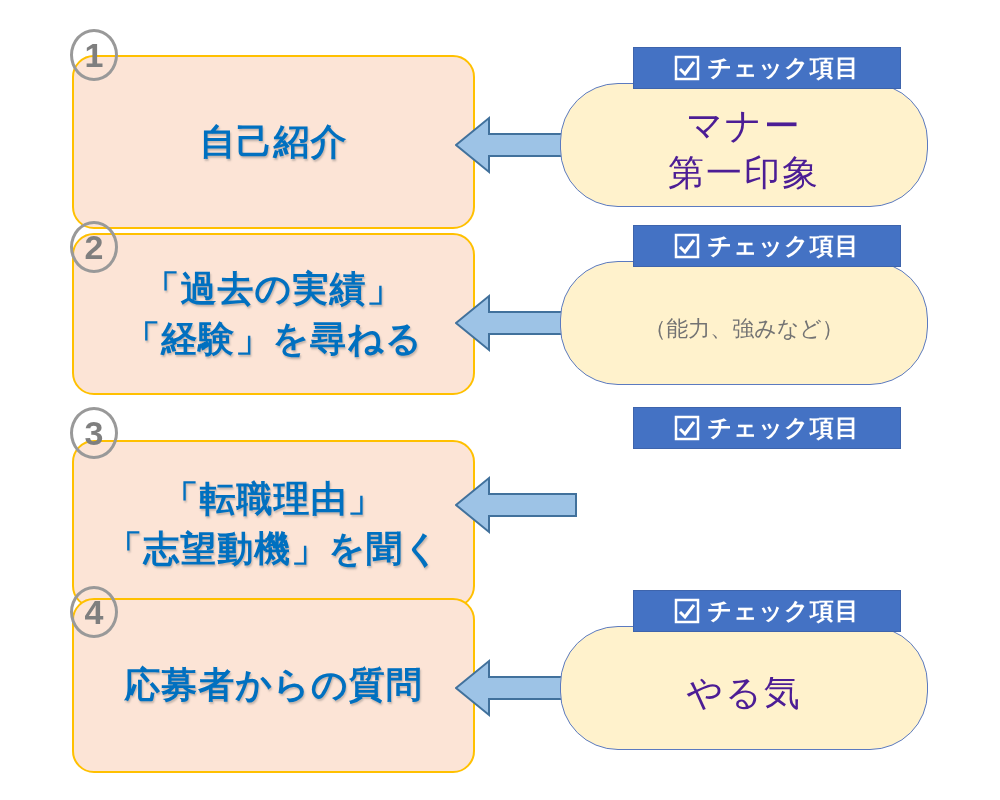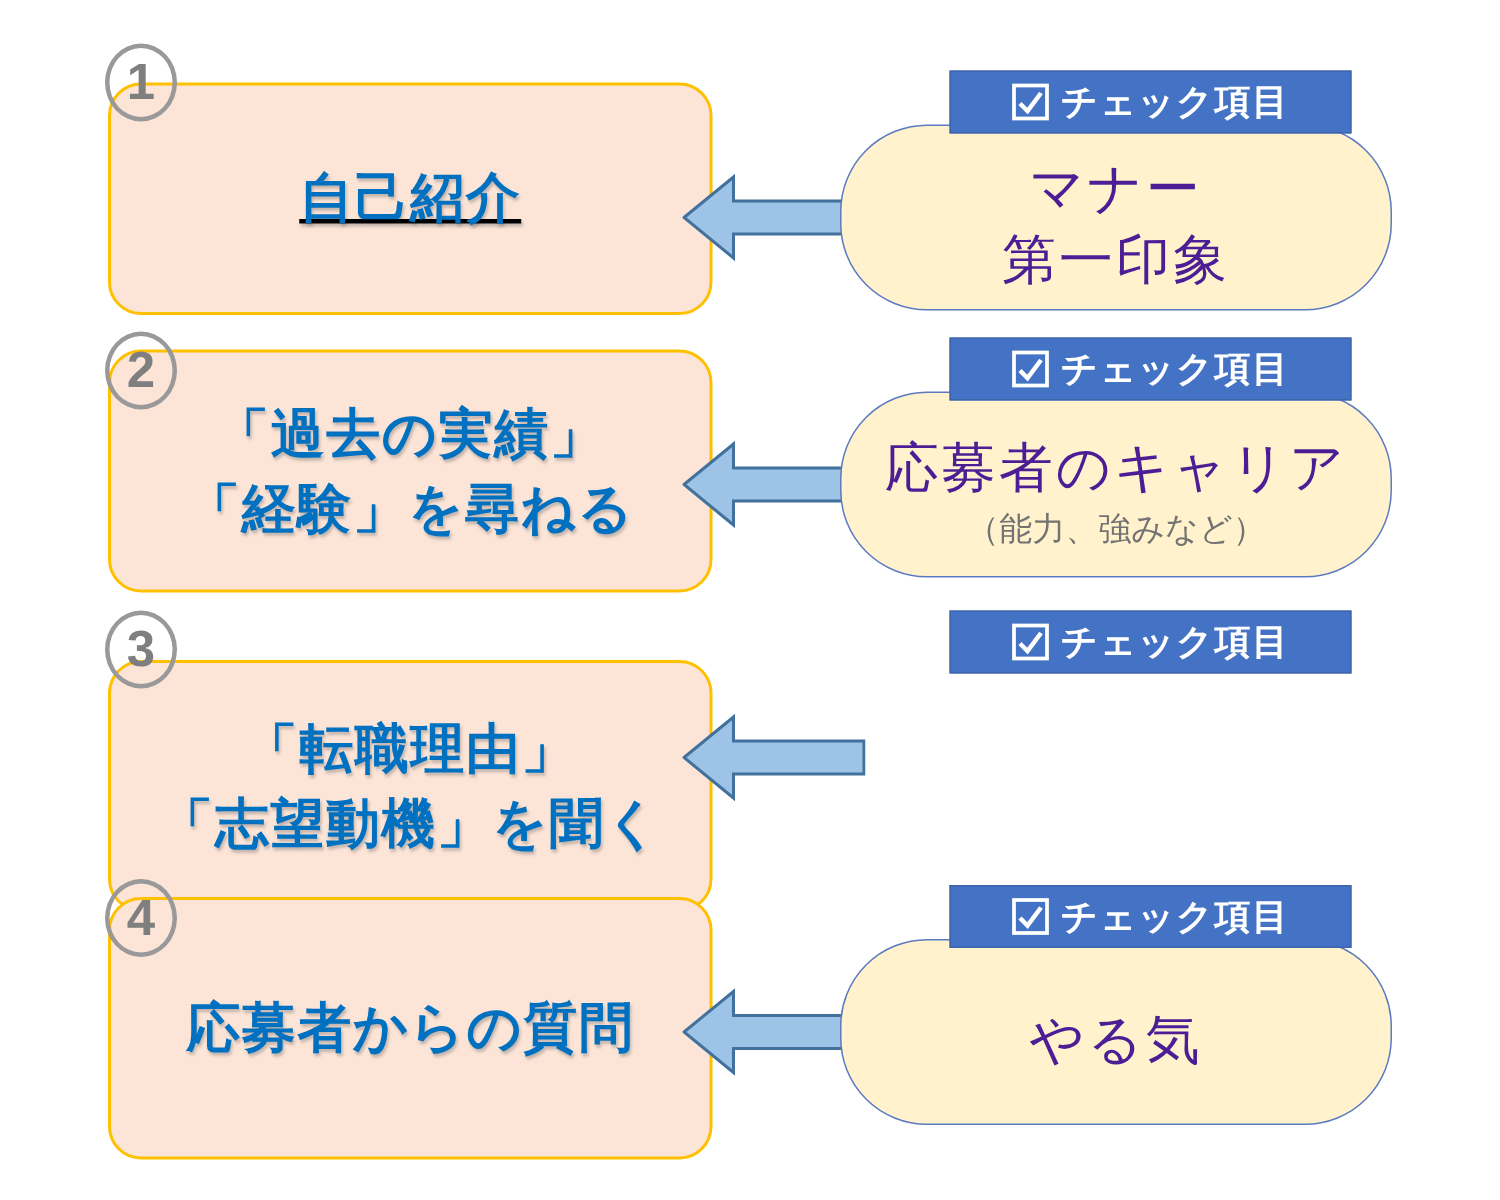--- a/index.html
+++ b/index.html
@@ -15,21 +15,21 @@
 
   
   .step-box{
     position:absolute;left:72px;top:0;width:403px;
     background:var(--step-fill,#FCE4D6);
     border:2px solid var(--step-border,#FFC000);
     border-radius:22px;
     display:flex;align-items:center;justify-content:center;
     box-sizing:border-box;z-index:1;
   }
-  .row:nth-child(1) .step-box{height:155px;text-decoration:underline;}
+  .row:nth-child(1) .step-box{height:174px;}
   .row:nth-child(2) .step-box{height:162px;}
   .row:nth-child(3) .step-box{height:168px;margin-top:25px;}
   .row:nth-child(4) .step-box{height:175px;}
 
   .step-title{
     color:var(--step-title,#0070C0);
     font-size:36px;font-weight:bold;letter-spacing:1px;
     text-align:center;line-height:1.4;white-space:pre-line;
     text-shadow:1px 2px 2px rgba(110,110,110,0.40);
     padding:0 6px;
@@ -119,21 +119,20 @@
       <div class="step-title">「過去の実績」
 「経験」を尋ねる</div>
     </div>
     <div class="step-number">
       <span>2</span>
     </div>
     <svg class="arrow" viewBox="0 0 122 60">
       <polygon points="1,30 34,3 34,19 121,19 121,41 34,41 34,57" fill="#9DC3E6" stroke="#41719C" stroke-width="2"></polygon>
     </svg>
     <div class="check-panel">
-      <div class="check-main">応募者のキャリア</div>
       <div class="check-sub">（能力、強みなど）</div>
     </div>
     <div class="check-header">
       <span class="checkbox-icon">
         <svg width="26" height="26" viewBox="0 0 26 26">
           <rect x="2" y="2" width="22" height="22" fill="none" stroke="#ffffff" stroke-width="2.5"></rect>
           <path d="M6 14 L11 19 L20 7" fill="none" stroke="#ffffff" stroke-width="3"></path>
         </svg>
       </span>
       <span class="check-header-label">チェック項目</span>

